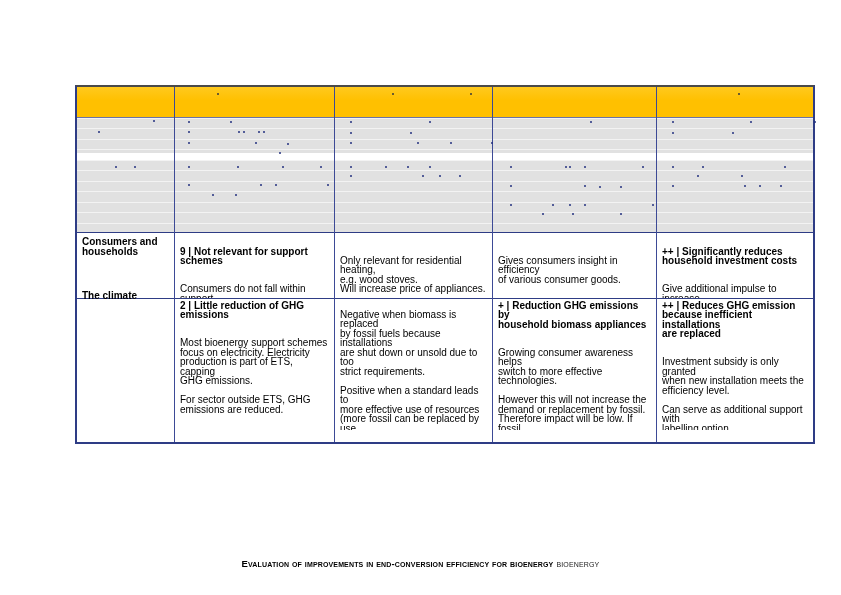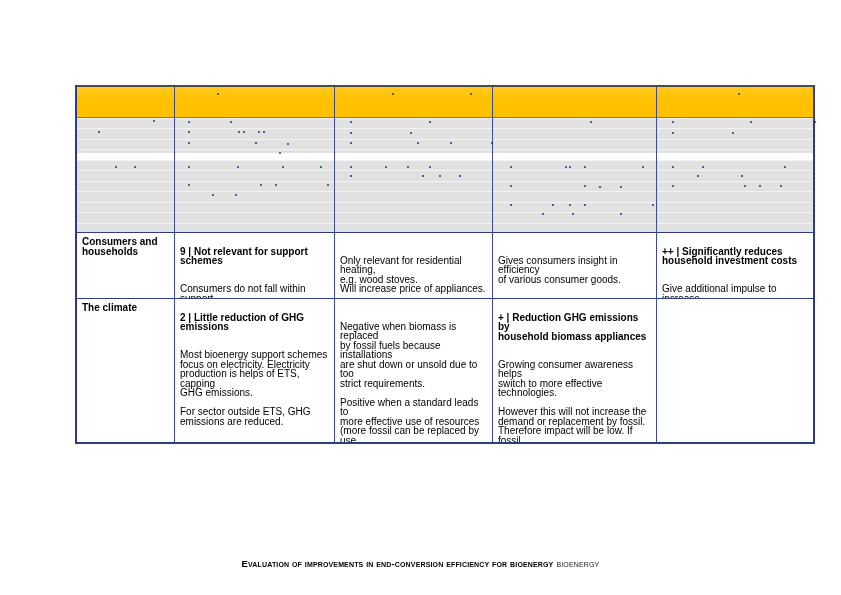--- a/index.html
+++ b/index.html
@@ -21,21 +21,21 @@
   .band-r2{top:31px;height:35px;}
   .band-r3{top:73px;height:72px;}
   .hline{position:absolute;left:0;width:736px;height:1px;}
   .hline-1{top:30px;background:#6a74a8;}
   .hline-2{top:145px;background:#2E3C85;}
   .hline-3{top:211px;background:#2E3C85;}
   .vline{position:absolute;top:0;height:355px;width:1px;background:#3d4a96;}
   .v1{left:97px;} .v2{left:257px;} .v3{left:415px;} .v4{left:579px;}
   .trow{position:absolute;left:0;width:736px;}
   .trow-consumers{top:146px;height:65px;}
-  .trow-climate{top:212px;height:143px;}
+  .trow-climate{top:200px;height:143px;}
   .cell{
     position:absolute;top:0;bottom:0;box-sizing:border-box;
     padding:4px 5px;font-size:10px;line-height:9.5px;
     white-space:pre-line;overflow:hidden;
   }
   .cc1{left:0;width:97px;} .cc2{left:98px;width:159px;} .cc3{left:258px;width:157px;}
   .cc4{left:416px;width:163px;} .cc5{left:580px;width:156px;}
   .row-label,.cell-title{font-weight:bold;}
   .cell-body{margin-top:9px;}
   .dots-layer{position:absolute;left:0;top:0;width:736px;height:355px;pointer-events:none;}
@@ -96,21 +96,21 @@
       </div>
     </div>
 
     <div class="trow trow-climate">
       <div class="cell cc1 row-label">The climate</div>
       <div class="cell cc2">
         <div class="cell-title">2 | Little reduction of GHG
 emissions</div>
         <div class="cell-body">Most bioenergy support schemes
 focus on electricity. Electricity
-production is helps of ETS, capping
+production is part of ETS, capping
 GHG emissions.
 
 For sector outside ETS, GHG
 emissions are reduced.</div>
       </div>
       <div class="cell cc3">
         <div class="cell-body">Negative when biomass is replaced
 by fossil fuels because installations
 are shut down or unsold due to too
 strict requirements.
@@ -129,20 +129,29 @@
 
 However this will not increase the
 demand or replacement by fossil.
 Therefore impact will be low. If fossil
 options are also labelled and this will
 increase consumer use of non fossil
 options, the effect on climate will be
 high.</div>
       </div>
       <div class="cell cc5">
+        <div class="cell-title">++ | Reduces GHG emission
+because inefficient installations
+are replaced</div>
+        <div class="cell-body">Investment subsidy is only granted
+when new installation meets the
+efficiency level.
+
+Can serve as additional support with
+labelling option.</div>
       </div>
     </div>
 
     <div class="dots-layer">
         <span class="dot dot-dark" style="left: 140px; top: 6px;"></span>
         <span class="dot dot-dark" style="left: 315px; top: 6px;"></span>
         <span class="dot dot-dark" style="left: 393px; top: 6px;"></span>
         <span class="dot dot-dark" style="left: 661px; top: 6px;"></span>
         <span class="dot dot-navy" style="left: 76px; top: 33px;"></span>
         <span class="dot dot-navy" style="left: 21px; top: 44px;"></span>

